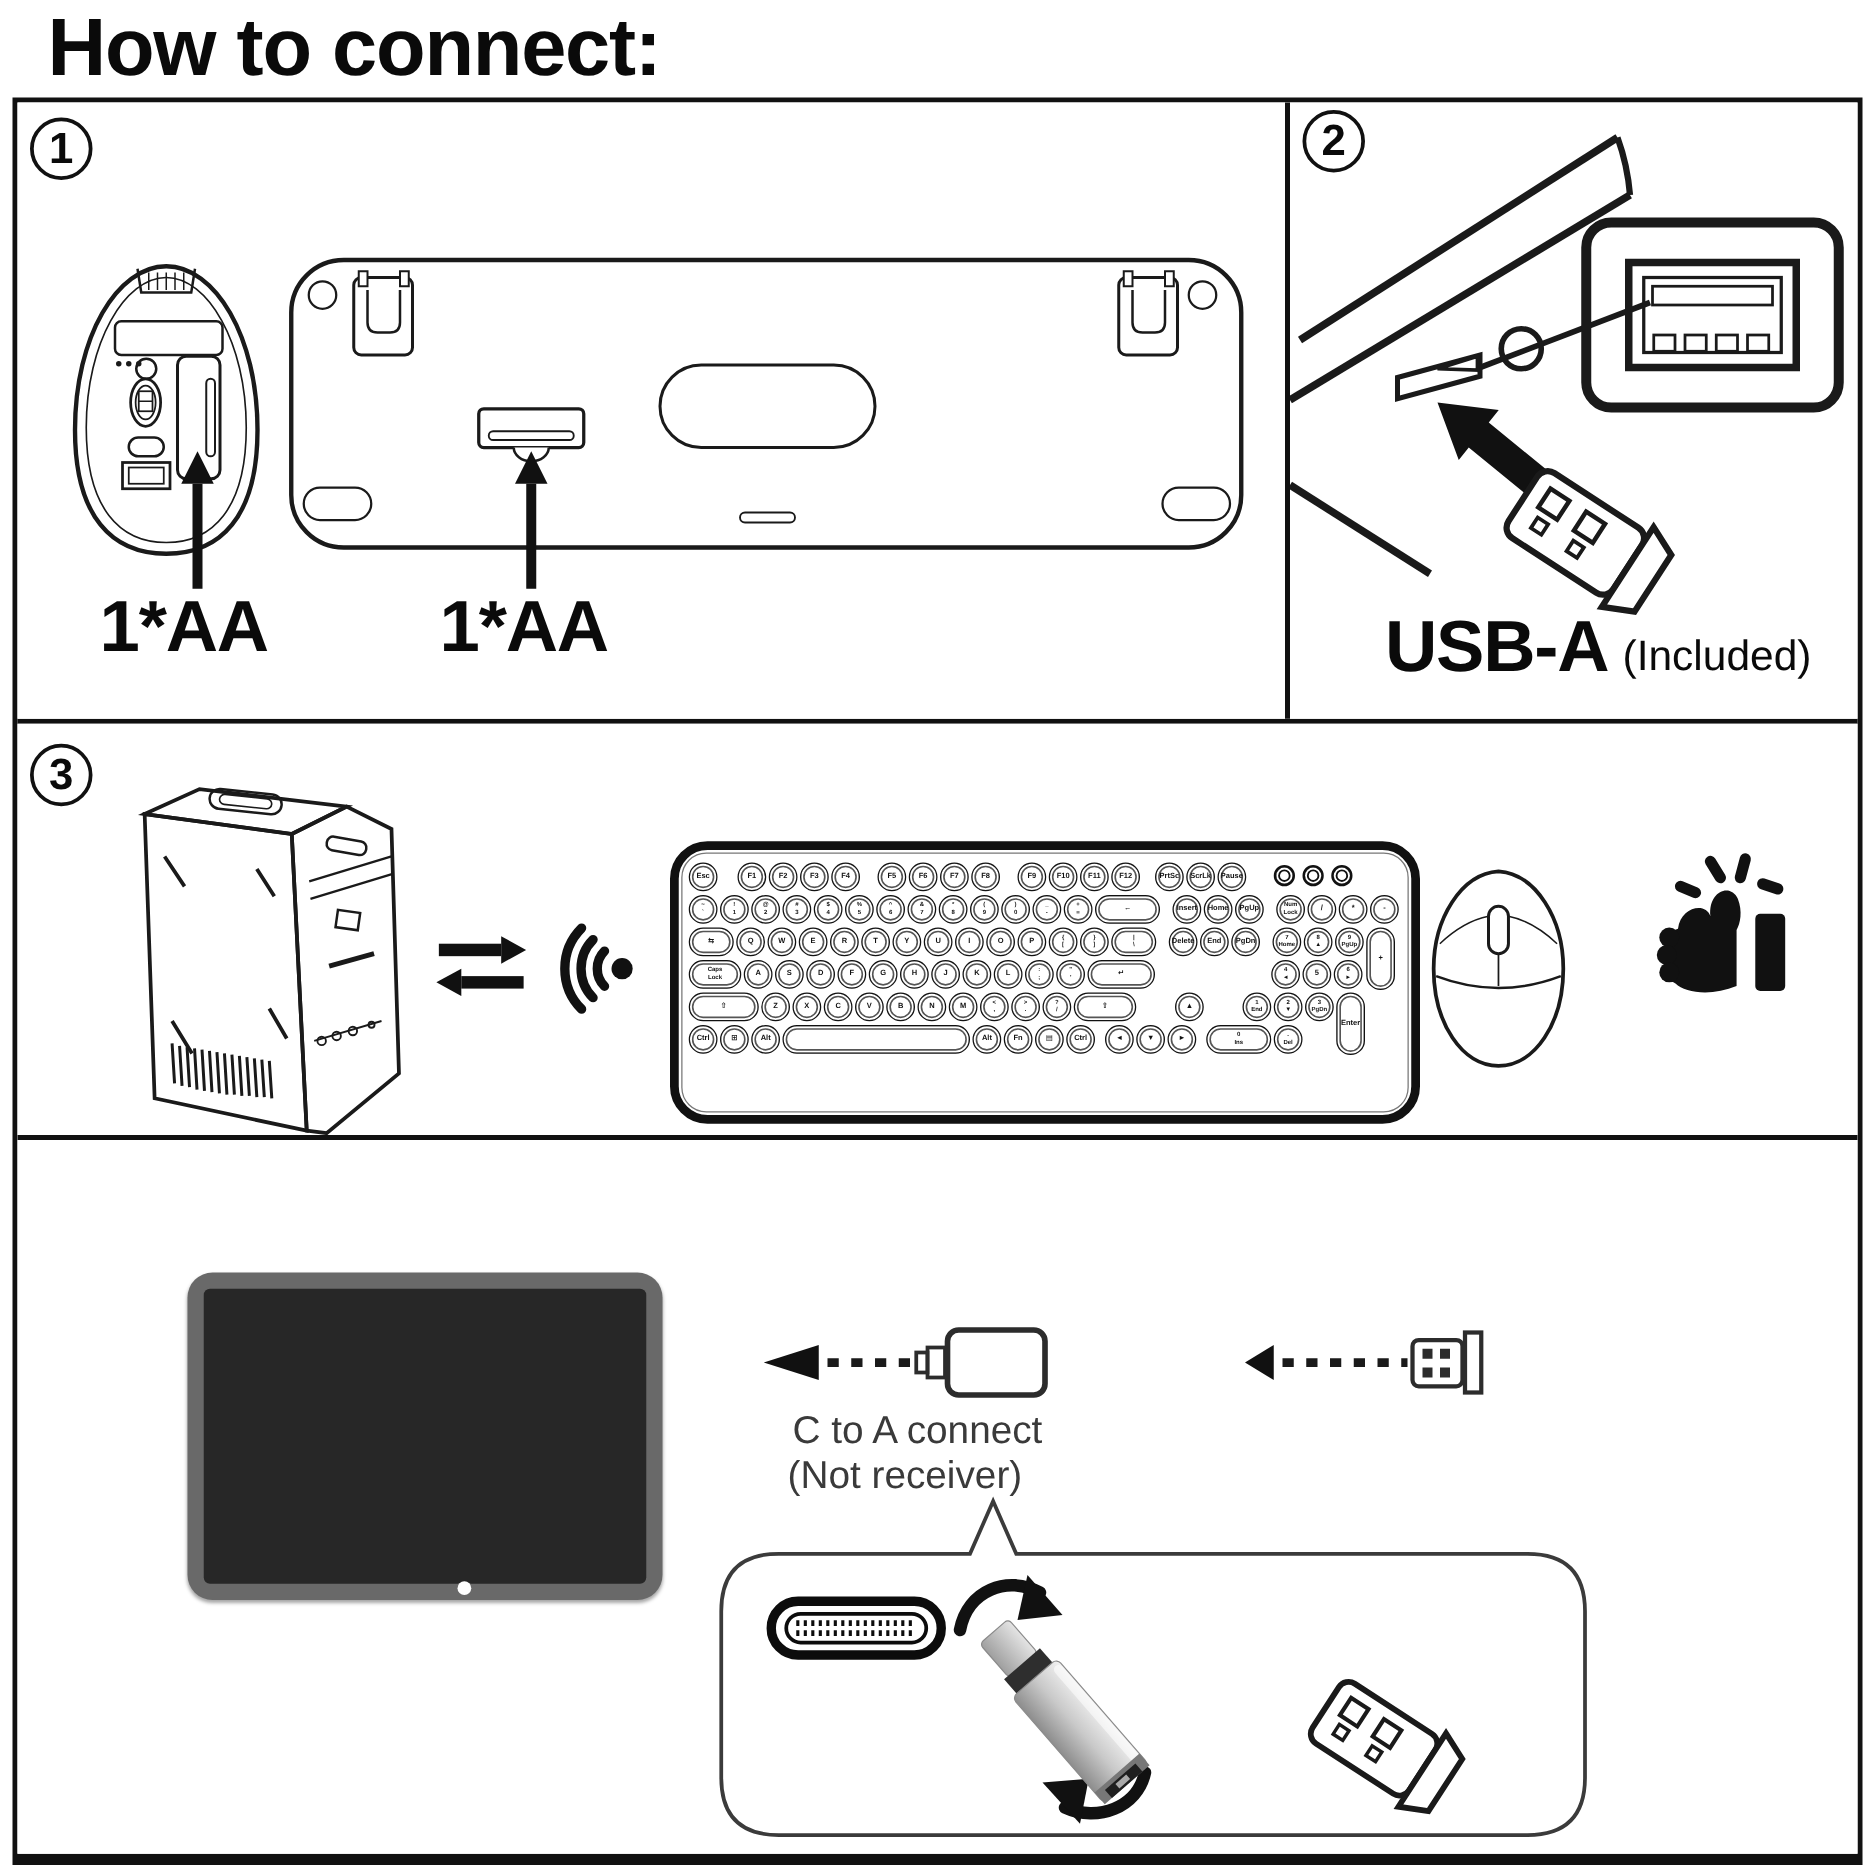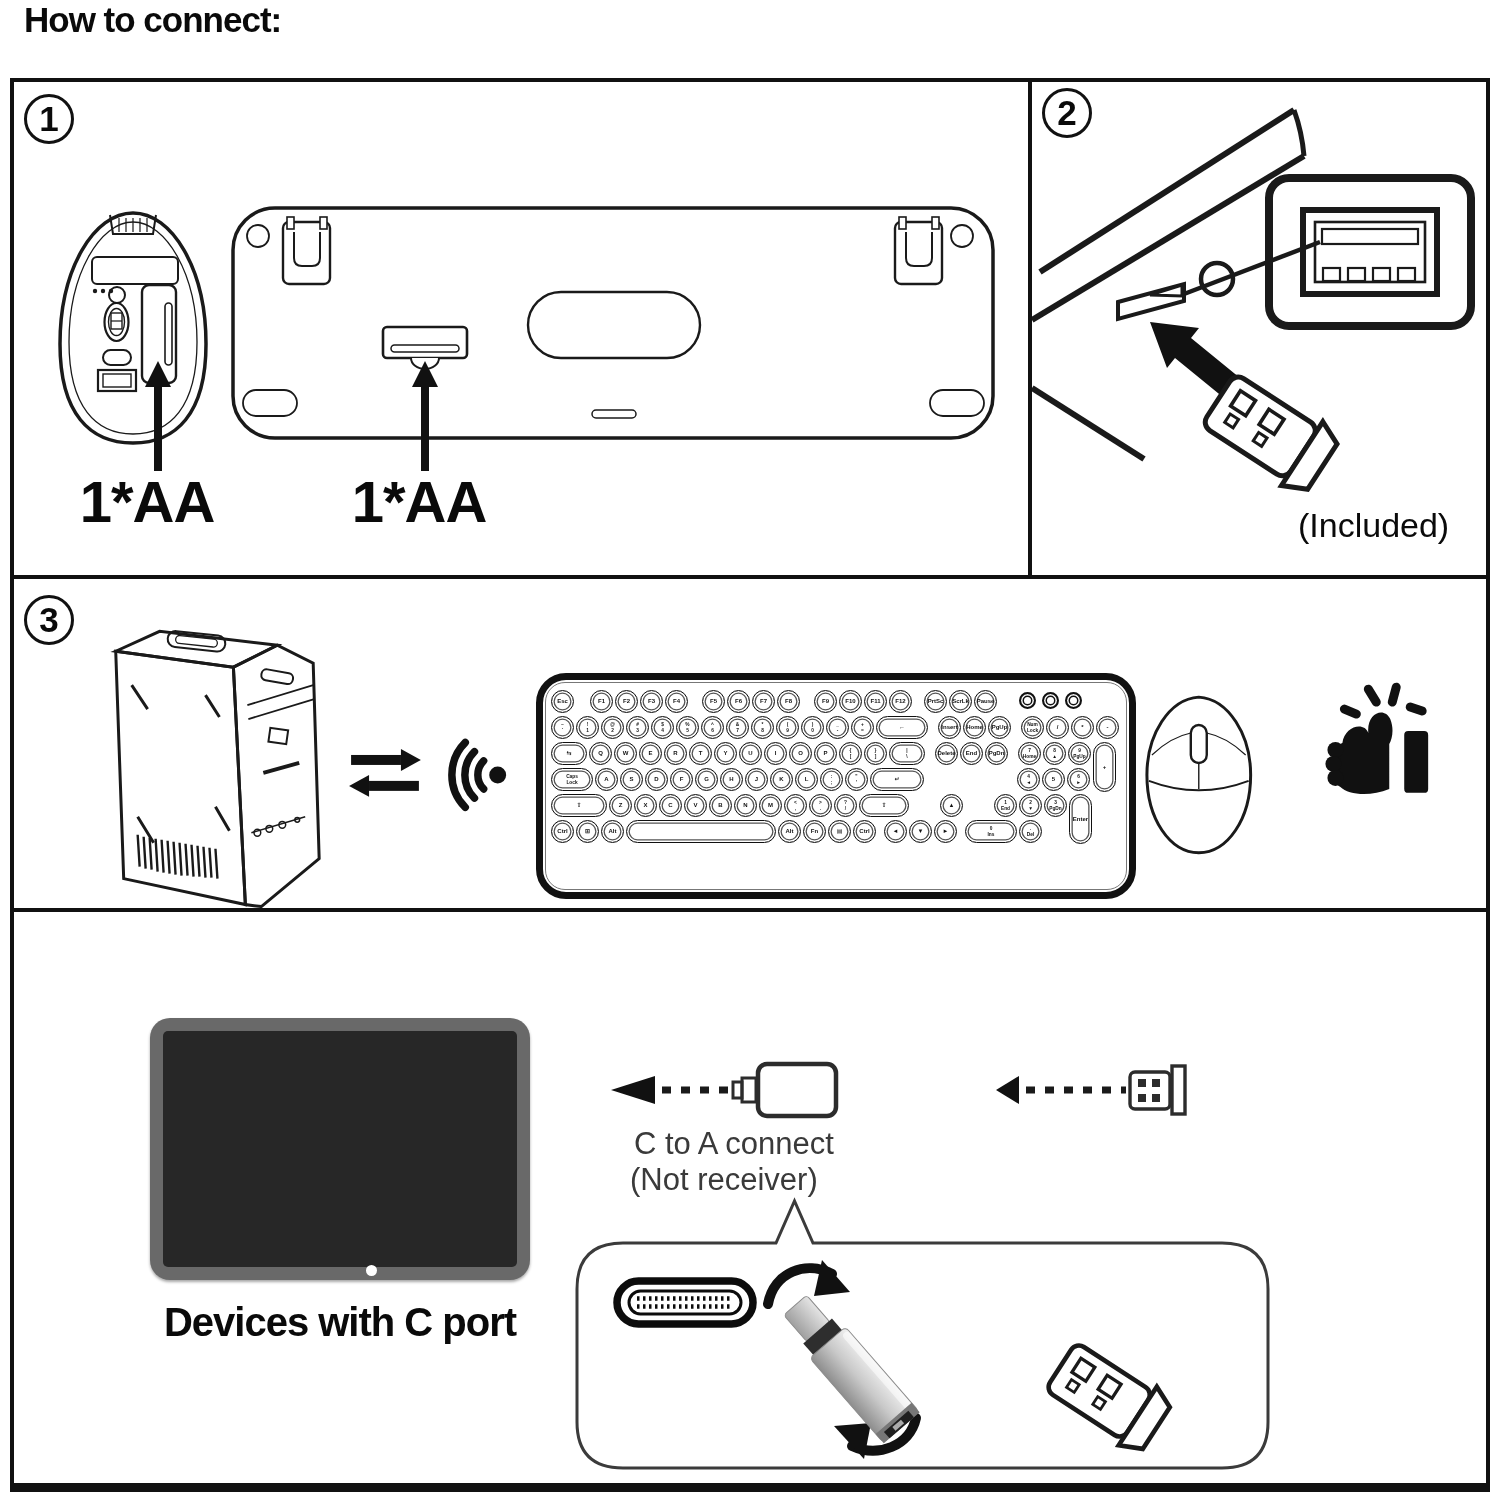--- a/index.html
+++ b/index.html
@@ -1,18 +1,18 @@
 <!DOCTYPE html>
 <html><head>
 <meta charset="utf-8">
 <style>
   html,body{margin:0;padding:0;background:#fff;}
   body{width:1500px;height:1500px;position:relative;overflow:hidden;
        font-family:"Liberation Sans","DejaVu Sans",sans-serif;color:#0a0a0a;}
-  .main-title{position:absolute;left:24px;top:0px;font-size:35px;font-weight:700;letter-spacing:-1px;}
+  .main-title{position:absolute;left:38px;top:0px;font-size:65px;font-weight:700;letter-spacing:-1px;}
   .frame{position:absolute;left:10px;top:78px;width:1480px;height:1414px;border:4px solid #111;
          border-bottom-width:9px;box-sizing:border-box;background:#fff;}
   .row1{display:flex;border-bottom:4px solid #111;}
   .panel{position:relative;background:#fff;}
   .p1{width:1014px;height:493px;border-right:4px solid #111;flex:none;}
   .p2{width:454px;height:493px;flex:none;}
   .p3{height:329px;border-bottom:4px solid #111;}
   .p4{height:571px;}
   svg.layer{position:absolute;left:0;top:0;width:100%;height:100%;display:block;}
   .badge{position:absolute;width:50px;height:50px;border:3px solid #111;border-radius:50%;
@@ -156,20 +156,21 @@
               <rect x="-64" y="-31" width="100" height="62" rx="10" stroke-width="5" fill="#fff"></rect>
               <rect x="-50" y="-19" width="18" height="18" stroke-width="3.6" fill="#fff"></rect>
               <rect x="-16" y="-19" width="18" height="18" stroke-width="3.6" fill="#fff"></rect>
               <rect x="-46" y="6" width="10" height="10" stroke-width="3" fill="#fff"></rect>
               <rect x="-12" y="6" width="10" height="10" stroke-width="3" fill="#fff"></rect>
               <polygon points="36,-38 60,-27 60,27 36,38" stroke-width="5" fill="#fff"></polygon>
             </g>
           </g>
         </svg>
         <div class="badge">2</div>
+        <div class="usb-a">USB-A</div>
         <div class="usb-inc">(Included)</div>
       </section>
     </div>
 
     <section class="panel p3">
       <svg class="layer" viewBox="0 0 1476 329">
         <g fill="none" stroke="#1a1a1a">
 
           <g transform="translate(88,42)">
             <path d="M14,30 L58,10 L176,24 L132,46 Z" stroke-width="3"></path>
@@ -690,18 +691,17 @@
             <rect x="-46" y="6" width="10" height="10" stroke-width="3" fill="#fff"></rect>
             <rect x="-12" y="6" width="10" height="10" stroke-width="3" fill="#fff"></rect>
             <polygon points="36,-38 60,-27 60,27 36,38" stroke-width="5" fill="#fff"></polygon>
           </g>
         </g>
       </svg>
       <div class="tablet">
         <div class="tablet-screen"></div>
         <div class="tablet-dot"></div>
       </div>
-      <div class="dev-label">Devices with C port</div>
       <div class="cap cap1">C to A connect</div>
       <div class="cap cap2">(Not receiver)</div>
     </section>
   </div>
 </div>
 
 </body></html>

